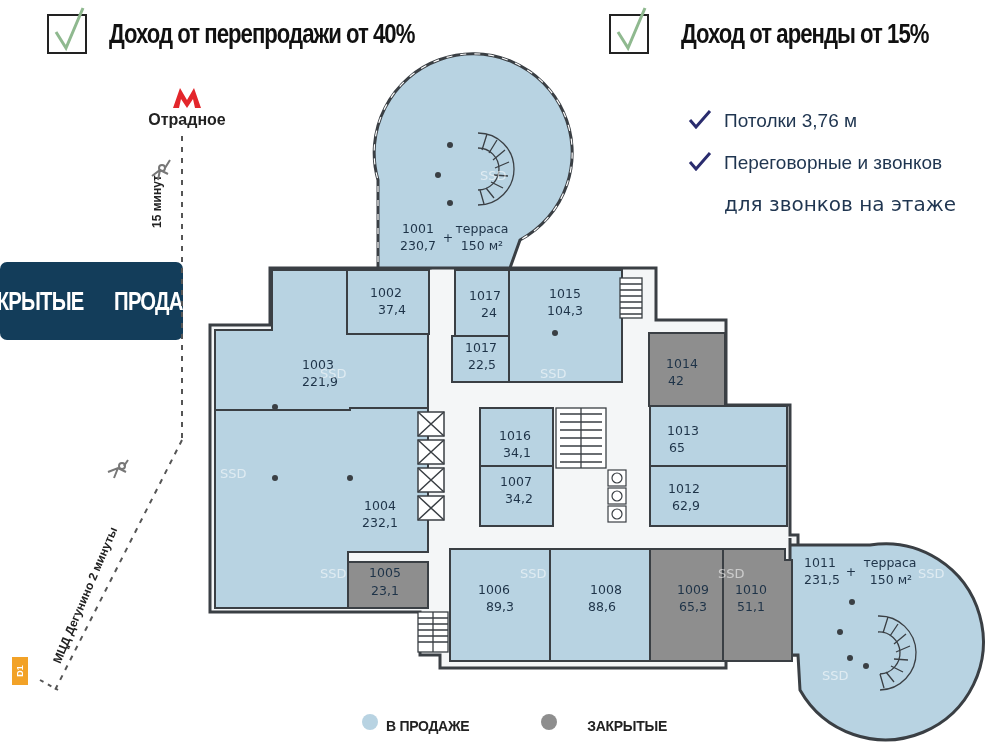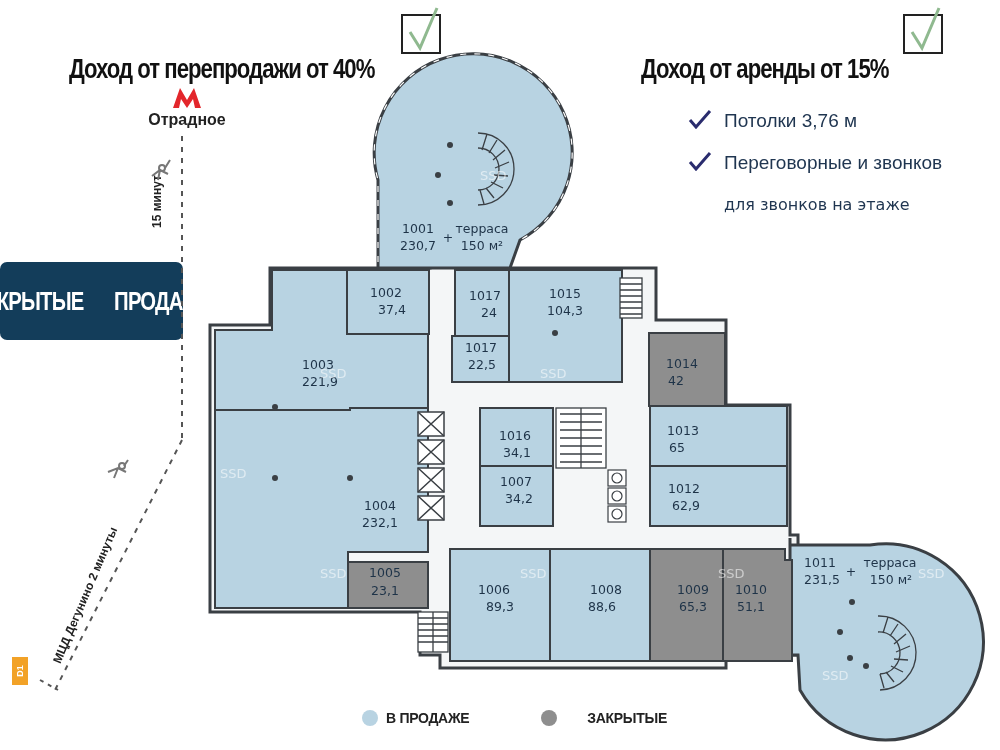--- a/index.html
+++ b/index.html
@@ -1,33 +1,33 @@
 <!DOCTYPE html>
 <html><head>
 <meta charset="utf-8">
 <style>
   html, body { margin:0; padding:0; background:#ffffff; }
   body { width:1000px; height:750px; position:relative; overflow:hidden; font-family:"Liberation Sans", sans-serif; }
-  .headline { position:absolute; display:flex; align-items:flex-end;flex-direction:column; }
+  .headline { position:absolute; display:flex; align-items:center; }
   .checkbox { width:40px; height:40px; border:2px solid #222; box-sizing:border-box; position:relative; background:#fff; }
   .checkbox svg { position:absolute; left:4px; top:-10px; }
   .headline-text { font-family:"Liberation Sans", sans-serif; font-weight:bold; font-size:27px; color:#111; letter-spacing:-1.2px; transform:scaleX(0.82); transform-origin:left center; white-space:nowrap; }
   .features { position:absolute; left:688px; top:100px; }
   .feature { display:flex; align-items:center; height:42px; }
   .feature .tick { width:36px; }
   .feature-text { font-family:Liberation Sans, sans-serif; font-size:19px; color:#1f3550; white-space:nowrap; }
-  .feature-cont { padding-left:36px; font-family:"DejaVu Sans", sans-serif; font-size:16px; color:#1f3550; height:40px; display:flex; align-items:center; white-space:nowrap; }
+  .feature-cont { padding-left:36px; font-family:"DejaVu Sans", sans-serif; font-size:20px; color:#1f3550; height:40px; display:flex; align-items:center; white-space:nowrap; }
   .closed-sales { position:absolute; left:0; top:262px; width:183px; height:78px; background:#133d5a; color:#fff; display:flex; flex-direction:row; align-items:center; justify-content:center;border-radius:7px; }
   .closed-sales span { font-weight:bold; font-size:26px; line-height:30px; letter-spacing:-1px; transform:scaleX(0.78); white-space:nowrap; }
   .metro { position:absolute; left:142px; top:87px; width:90px; text-align:center; }
   .metro-name { font-size:16px; font-weight:bold; color:#222; margin-top:-2px; }
   .walk-label { position:absolute; font-size:12px; font-weight:bold; color:#222; white-space:nowrap; }
   .legend { position:absolute; top:710px; left:362px; display:flex; align-items:center; }
   .legend-dot { width:16px; height:16px; border-radius:50%; }
-  .legend-label { font-size:14px; font-weight:bold; color:#222; margin-left:8px; letter-spacing:-0.3px; }
+  .legend-label { font-size:14px; font-weight:bold; color:#222; margin-left:8px; letter-spacing:-0.3px;margin-top:8px; }
   .mcd-badge { position:absolute; left:12px; top:657px; width:16px; height:28px; background:#f2a227; color:#fff; font-size:9px; font-weight:bold; display:flex; align-items:center; justify-content:center; }
   .mcd-badge span { transform:rotate(-90deg); display:block; }
   .plan { position:absolute; left:0; top:0; }
   .rlabel { font-family:"DejaVu Sans", sans-serif; font-size:12.5px; fill:#1e3348; }
   .wm { font-family:"DejaVu Sans", sans-serif; font-size:13px; fill:#ffffff; opacity:0.55; }
 </style>
 </head>
 <body>
 
 <div class="headline" style="left:47px; top:14px;">

